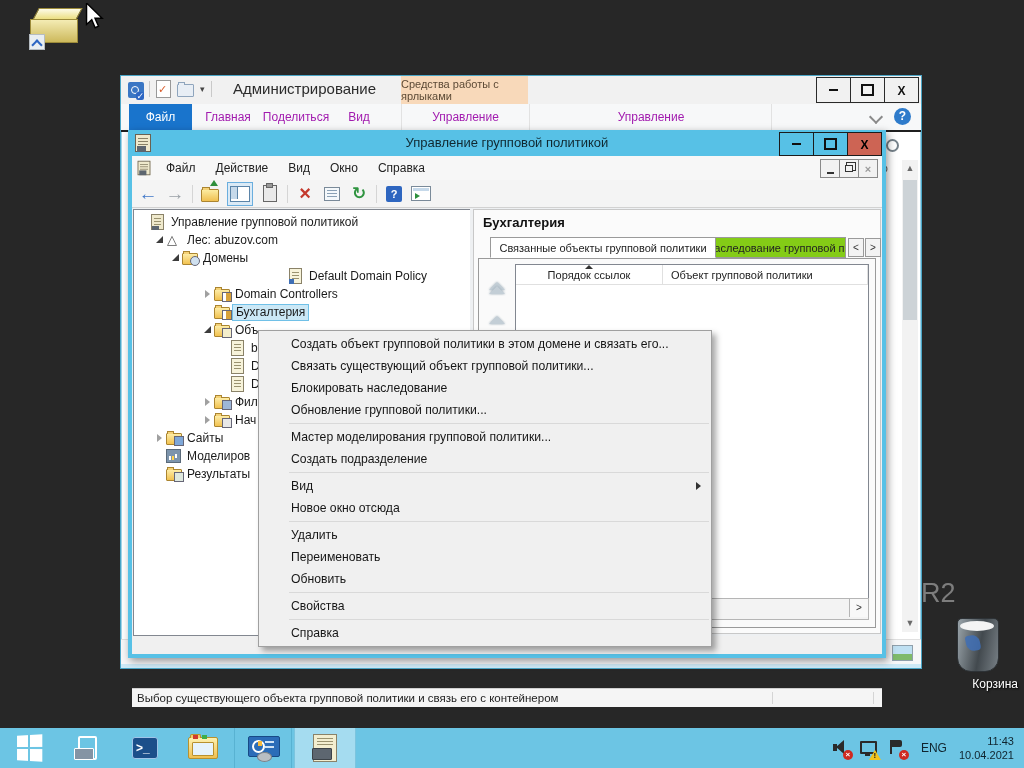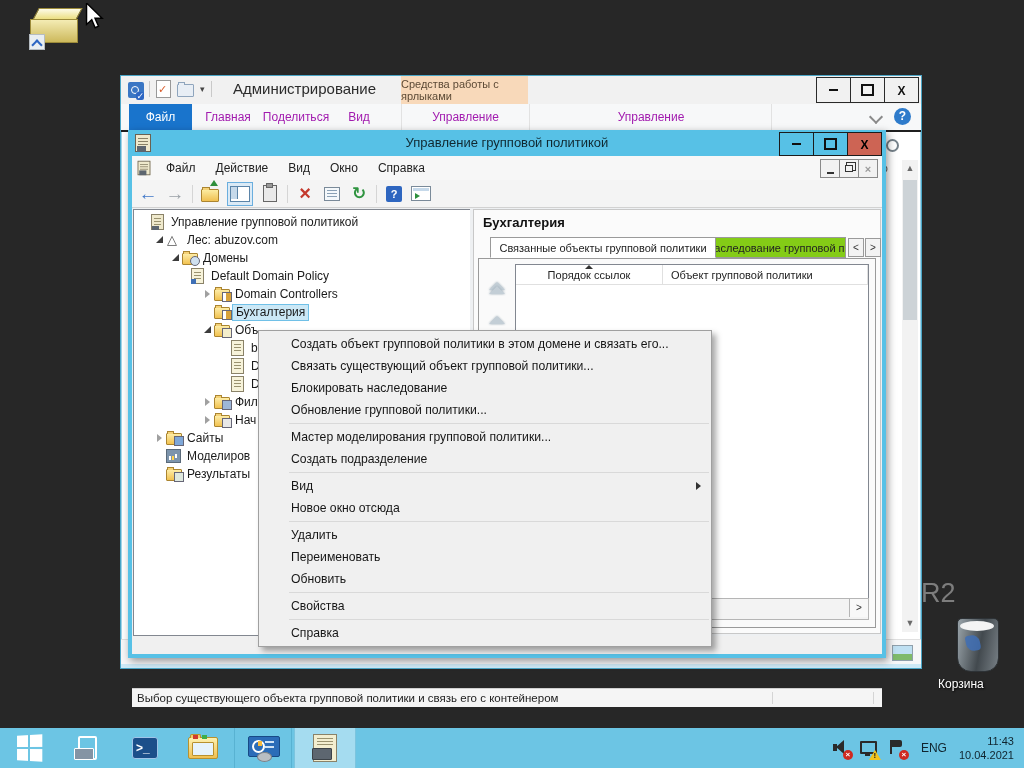--- a/index.html
+++ b/index.html
@@ -12,21 +12,21 @@
   #branding-r2{position:absolute;left:921px;top:578px;color:#7d7d7d;font-size:27px;z-index:5;}
   
   #shortcut{position:absolute;left:4px;top:6px;width:104px;text-align:center;z-index:5;}
   .box3d{position:relative;width:54px;height:42px;margin:0 auto;}
   .box3d .b-top{position:absolute;left:6px;top:2px;width:42px;height:12px;background:linear-gradient(#fdfbe8,#e8d96e);border:1px solid #9c8b3a;transform:skewX(-28deg);}
   .box3d .b-body{position:absolute;left:1px;top:13px;width:46px;height:22px;background:linear-gradient(#f4ecb4,#cdb95c);border:1px solid #9c8b3a;}
   .lnk-badge{position:absolute;left:0px;top:28px;width:14px;height:14px;background:#e9eef2;border:1px solid #b5bcc2;}
   .lnk-badge::before{content:"";position:absolute;left:3px;top:6px;width:6px;height:6px;border-left:2px solid #2d66c3;border-bottom:2px solid #2d66c3;transform:rotate(135deg);}
   .dlabel{color:#fff;font-size:12px;text-shadow:1px 1px 2px #000;line-height:16px;margin-top:4px;}
   
-  #recycle{position:absolute;left:938px;top:618px;width:80px;text-align:left;z-index:5;}
+  #recycle{position:absolute;left:938px;top:618px;width:80px;text-align:right;z-index:5;}
   .bin{position:relative;width:40px;height:52px;margin:0 auto;background:linear-gradient(100deg,#9aa4aa,#42494e 55%,#777f85);border-radius:5px 5px 14px 14px;border:1px solid #2d3236;}
   .bin::before{content:"";position:absolute;left:2px;top:2px;width:34px;height:10px;background:radial-gradient(ellipse at center,#f4f4f4 60%,#cfd4d6);border-radius:50%;}
   .bin::after{content:"";position:absolute;left:8px;top:16px;width:14px;height:16px;background:#3f6fb5;border-radius:3px 8px 4px 8px;opacity:.85;transform:rotate(-12deg);}
   
   #cursor{position:absolute;left:84px;top:3px;z-index:99;}
 
   
   #explorer{position:absolute;left:120px;top:75px;width:800px;height:592px;background:#ffffff;
             border:1px solid #4aa5c6;box-shadow:0 0 0 1px #9fd3e8 inset;z-index:10;}
   .ex-titlebar{position:absolute;left:0;top:0;width:100%;height:28px;background:#f1f1f1;}
@@ -430,21 +430,21 @@
             <div class="tree-row" style="padding-left: 36px;">
               <span class="exp exp-expanded"></span>
               <span class="ticon2 ic-domains-folder">
                 <span class="tf"></span>
                 <span class="tbadge"></span>
               </span>
               <span class="tlabel">Домены</span>
             </div>
 
 
-            <div class="tree-row" style="padding-left: 44px;">
+            <div class="tree-row" style="padding-left: 96px; margin-left: 46px;">
               <span class="exp exp-none"></span>
               <span class="ticon2 ic-gpo-link">
                 <span class="tscroll"></span>
               </span>
               <span class="tlabel">Default Domain Policy</span>
             </div>
 
             <div class="tree-row" style="padding-left: 68px;">
               <span class="exp exp-collapsed"></span>
               <span class="ticon2 ic-ou-folder">

